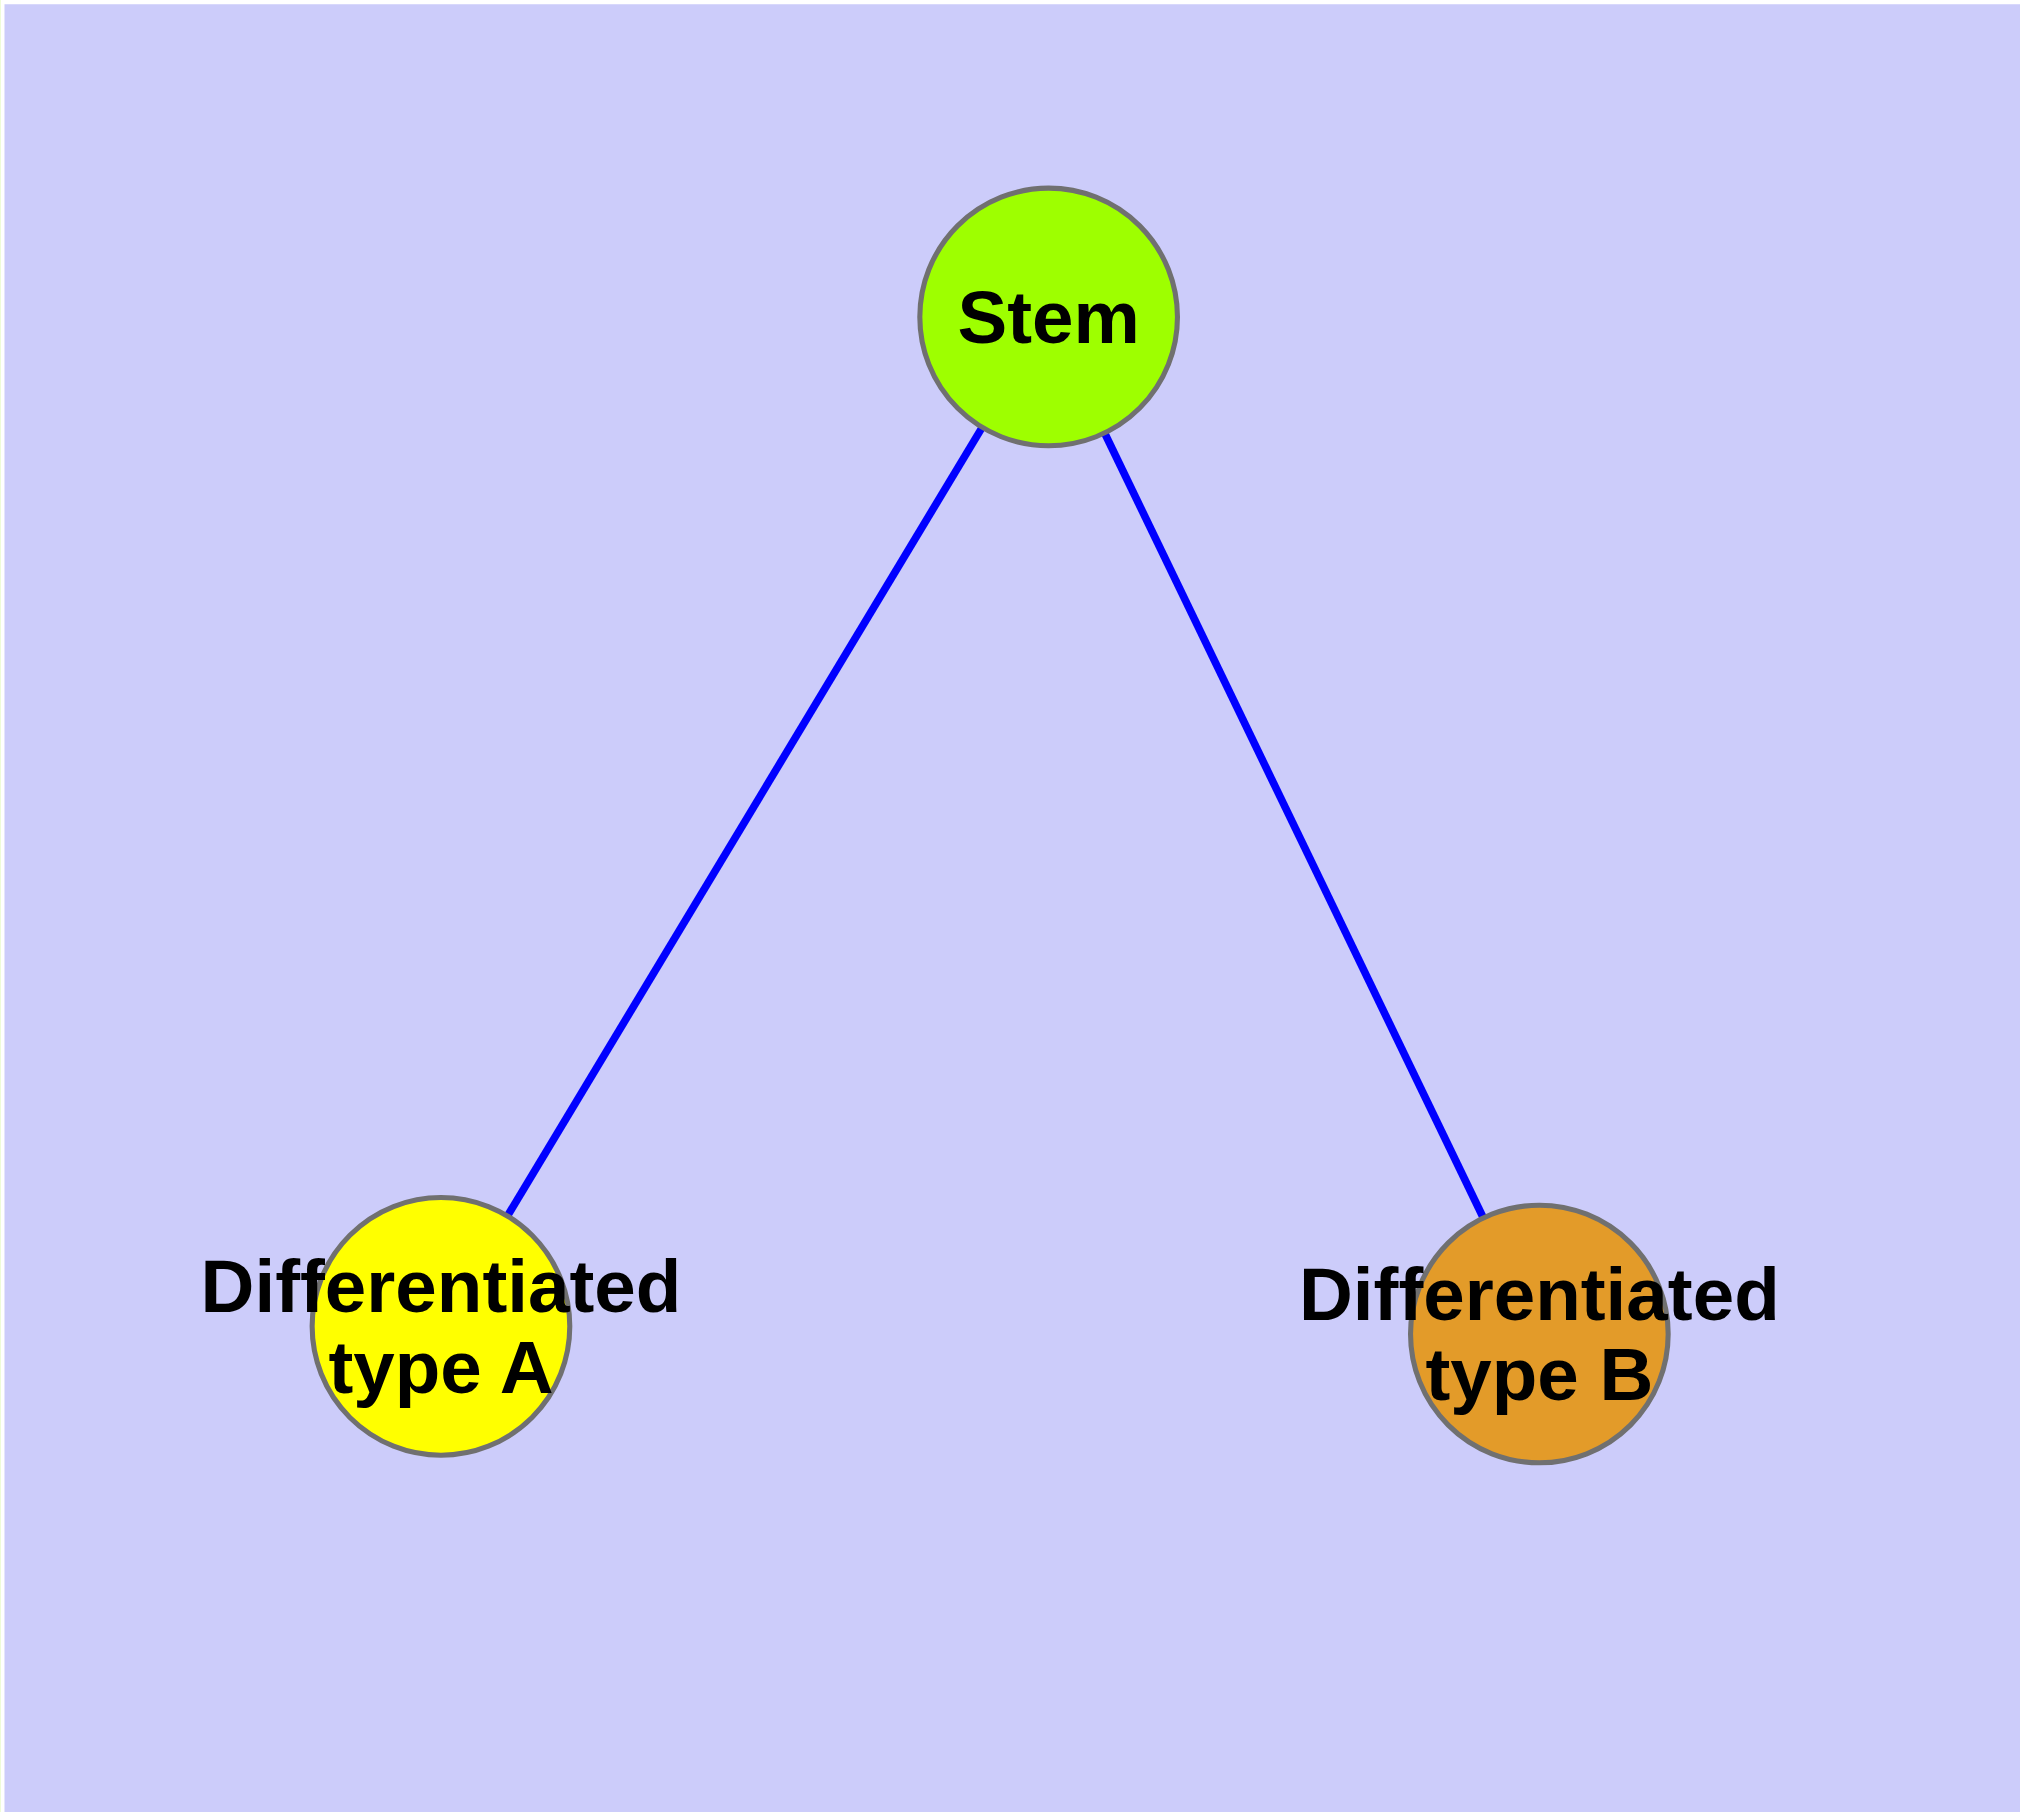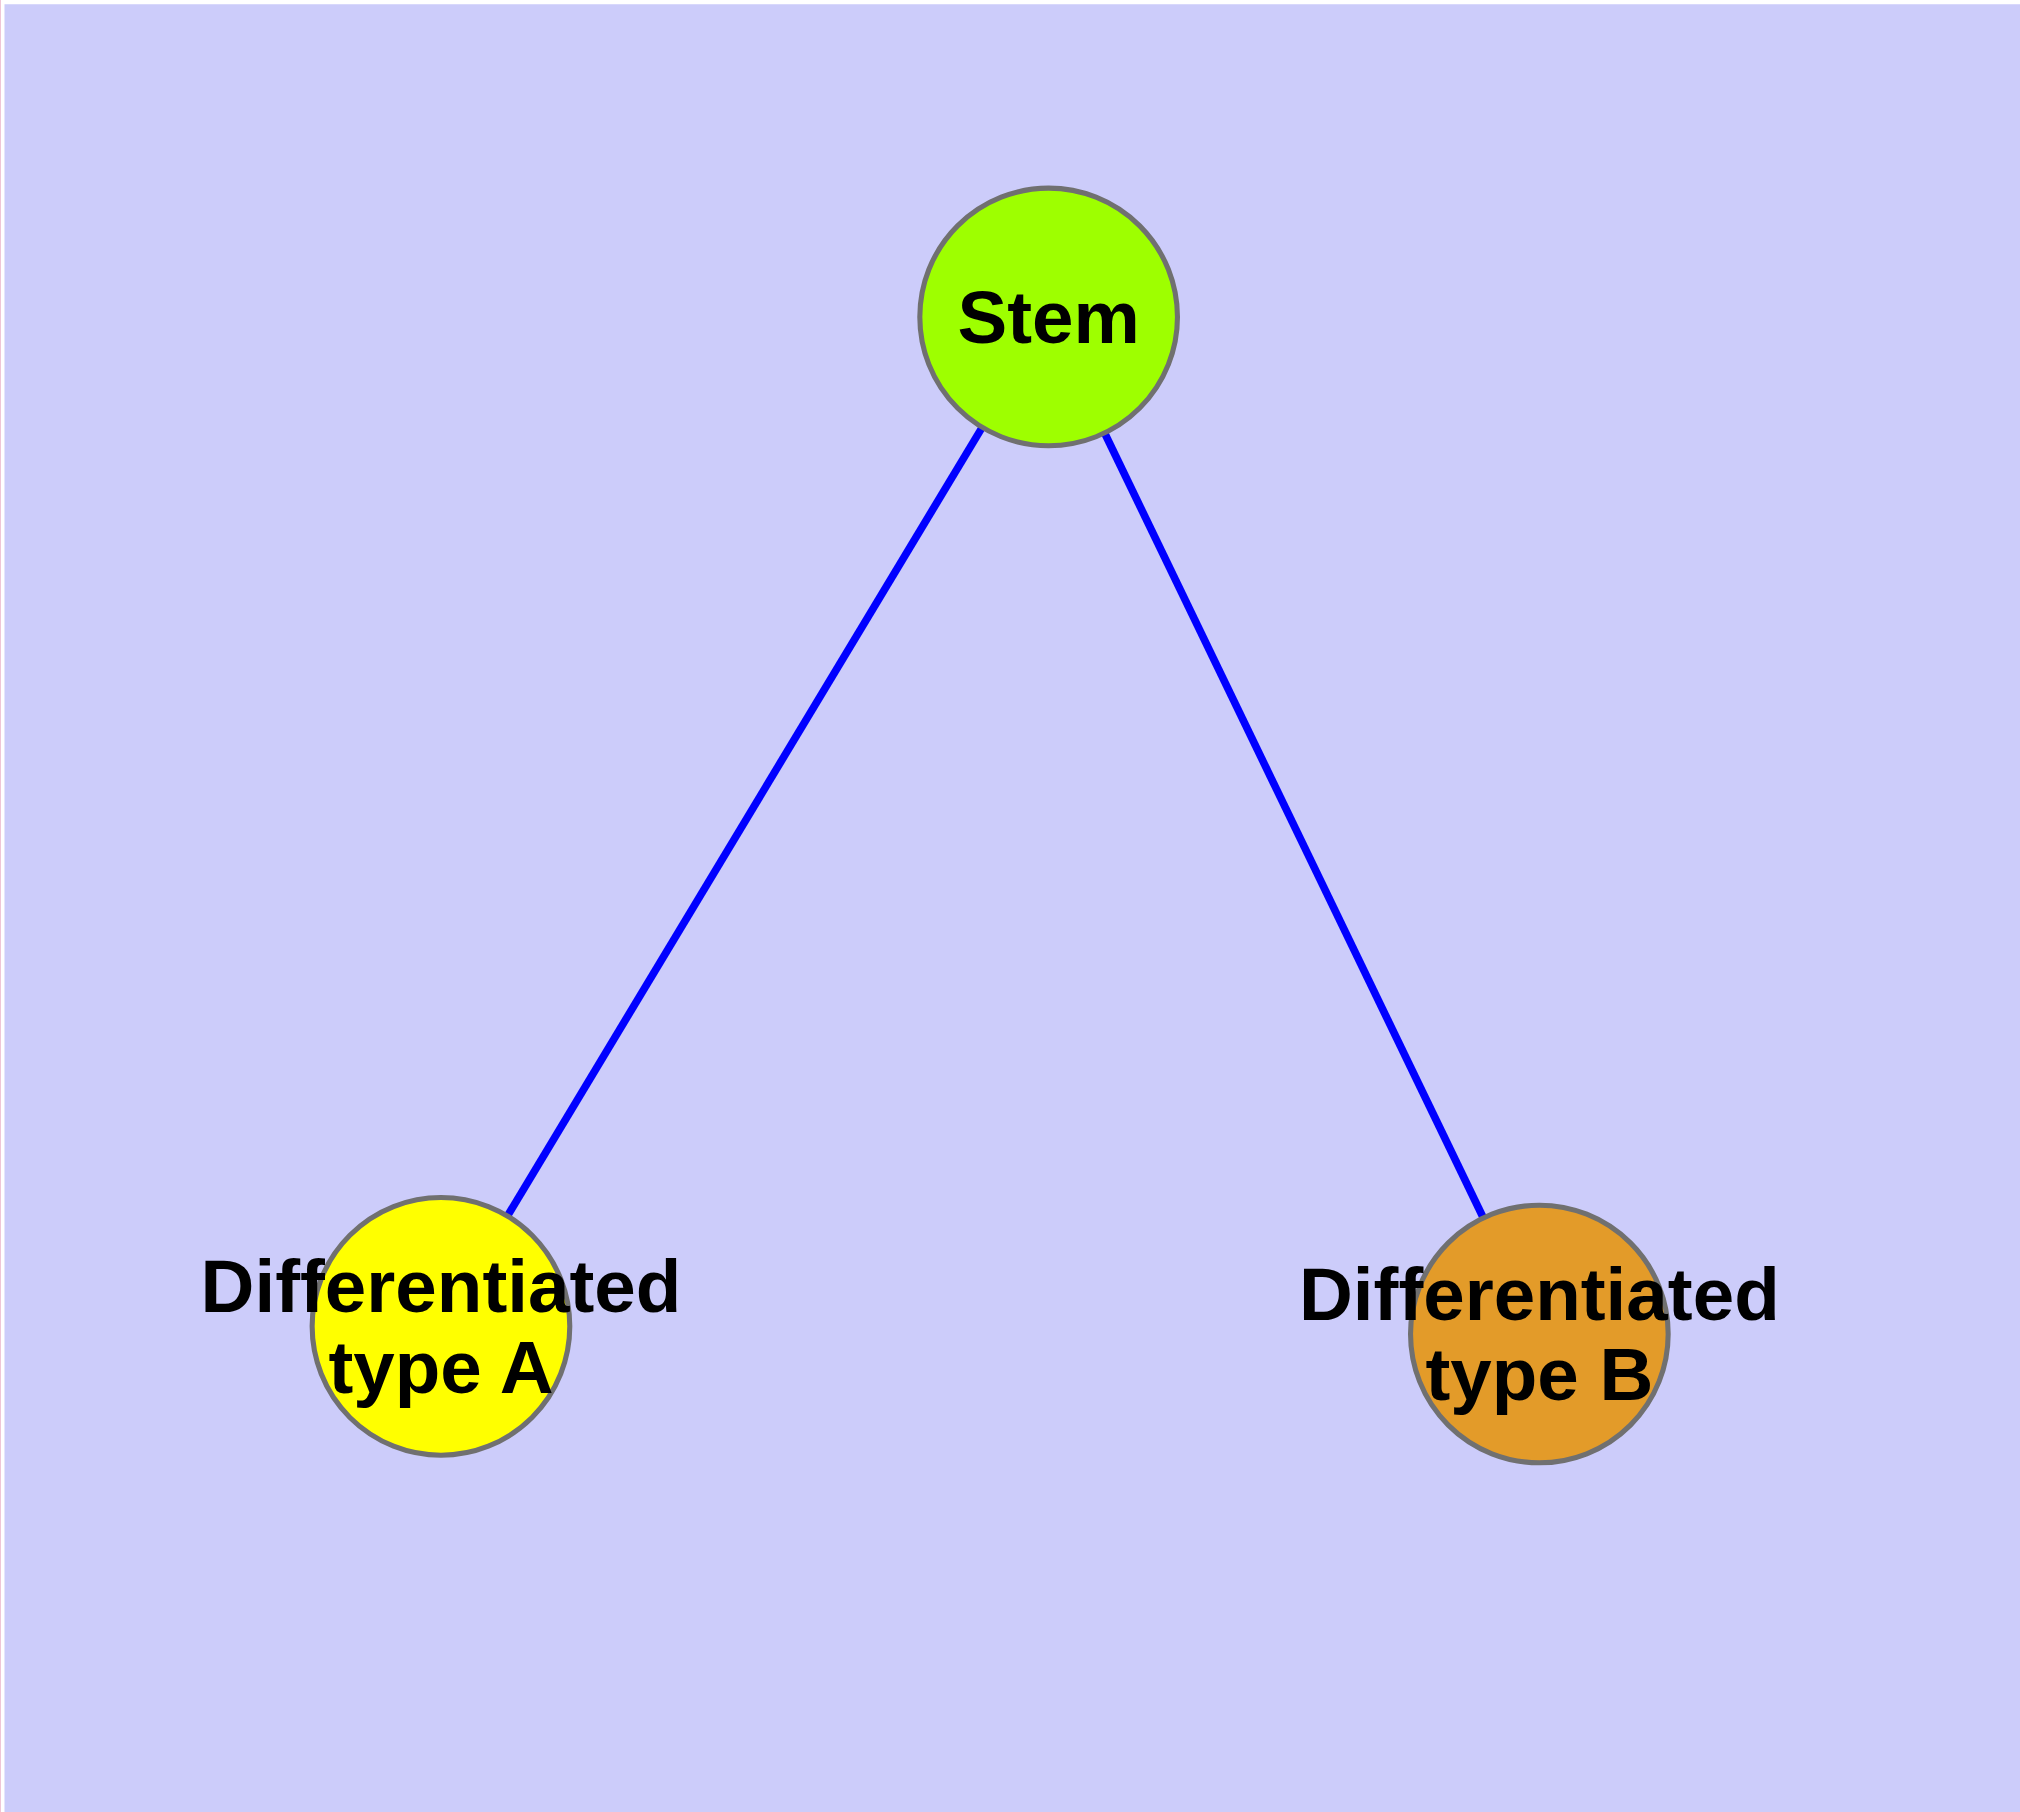--- a/index.html
+++ b/index.html
@@ -9,21 +9,21 @@
     background: #ffffff;
   }
   body {
     font-family: "Liberation Sans", sans-serif;
   }
   #canvas-root {
     position: relative;
     width: 2021px;
     height: 1812px;
     overflow: hidden;
-    background: #be185d;
+    background: #bef264;
   }
   #graph-svg {
     display: block;
     width: 2021px;
     height: 1812px;
   }
   .node-circle {
     stroke: #707070;
     stroke-width: 6;
   }

